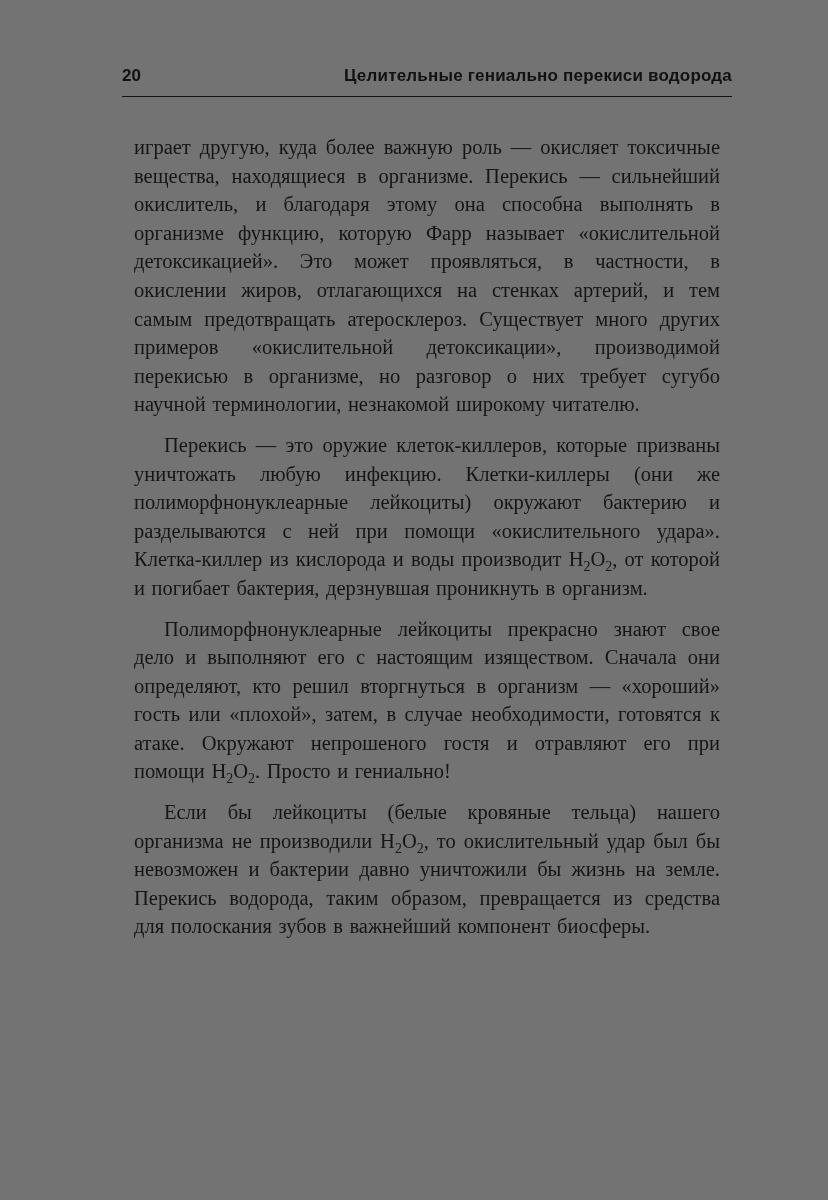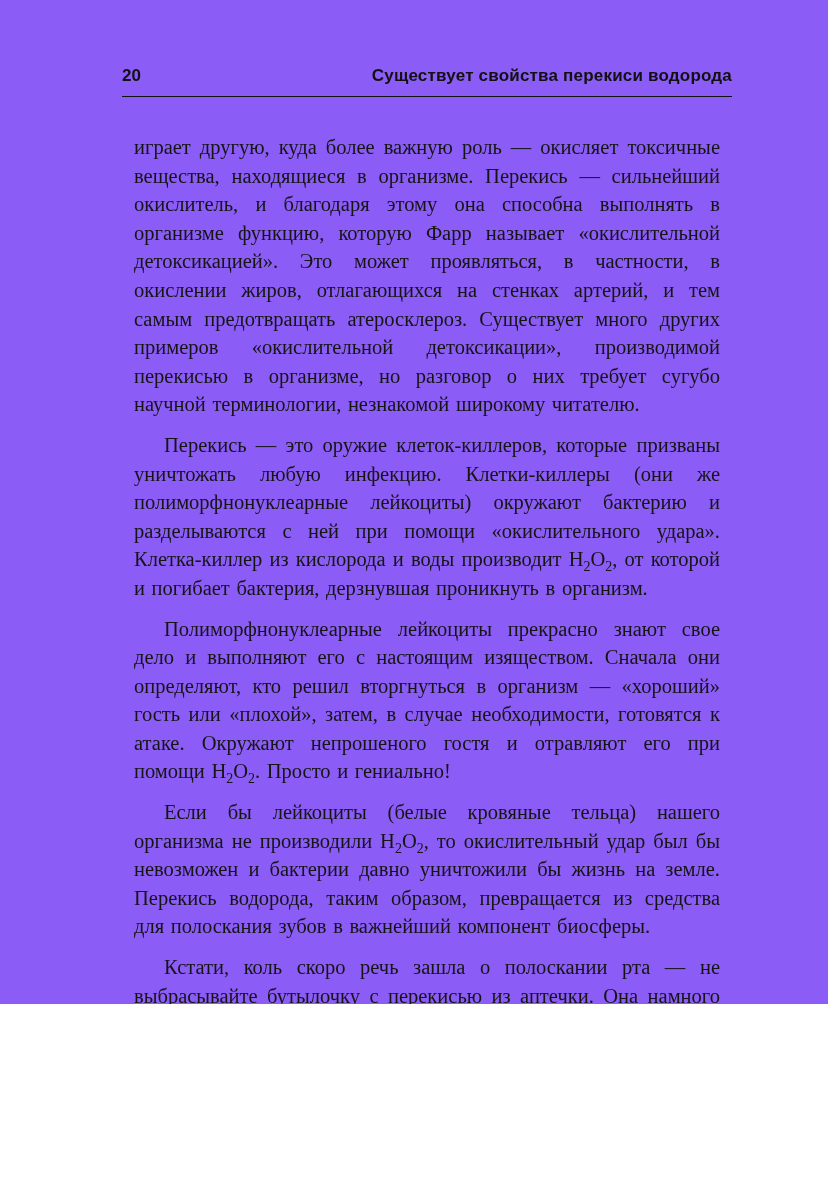--- a/index.html
+++ b/index.html
@@ -3,23 +3,23 @@
 <meta charset="utf-8">
 <style>
   html, body {
     margin: 0;
     padding: 0;
     background: #ffffff;
   }
   .book-page {
     position: relative;
     width: 828px;
-    height: 1004px;
+    height: 1200px;
     margin: 0 auto;
-    background: #8b5cf6;
+    background: #737373;
     color: #111111;
     box-sizing: border-box;
     padding: 66px 96px 55px 122px;
     overflow: hidden;
   }
   .running-header {
     display: flex;
     align-items: baseline;
     justify-content: space-between;
     font-family: "Liberation Sans", "DejaVu Sans", sans-serif;
@@ -59,23 +59,22 @@
     font-size: 0.68em;
     line-height: 0;
   }
 </style>
 </head>
 <body>
 
 <div class="book-page">
   <div class="running-header">
     <span class="page-number">20</span>
-    <span class="header-title">Существует свойства перекиси водорода</span>
+    <span class="header-title">Целительные гениально перекиси водорода</span>
   </div>
   <hr class="header-rule">
   <div class="body-text">
       <p class="para">играет другую, куда более важную роль — окисляет токсичные вещества, находящиеся в организме. Перекись — сильнейший окислитель, и благодаря этому она способна выполнять в организме функцию, которую Фарр называет «окислительной детоксикацией». Это может проявляться, в частности, в окислении жиров, отлагающихся на стенках артерий, и тем самым предотвращать атеросклероз. Существует много других примеров «окислительной детоксикации», производимой перекисью в организме, но разговор о них требует сугубо научной терминологии, незнакомой широкому читателю.</p>
       <p class="para indent">Перекись — это оружие клеток-киллеров, которые призваны уничтожать любую инфекцию. Клетки-киллеры (они же полиморфнонуклеарные лейкоциты) окружают бактерию и разделываются с ней при помощи «окислительного удара». Клетка-киллер из кислорода и воды производит H<sub>2</sub>O<sub>2</sub>, от которой и погибает бактерия, дерзнувшая проникнуть в организм.</p>
       <p class="para indent">Полиморфнонуклеарные лейкоциты прекрасно знают свое дело и выполняют его с настоящим изяществом. Сначала они определяют, кто решил вторгнуться в организм — «хороший» гость или «плохой», затем, в случае необходимости, готовятся к атаке. Окружают непрошеного гостя и отравляют его при помощи H<sub>2</sub>O<sub>2</sub>. Просто и гениально!</p>
       <p class="para indent">Если бы лейкоциты (белые кровяные тельца) нашего организма не производили H<sub>2</sub>O<sub>2</sub>, то окислительный удар был бы невозможен и бактерии давно уничтожили бы жизнь на земле. Перекись водорода, таким образом, превращается из средства для полоскания зубов в важнейший компонент биосферы.</p>
-      <p class="para indent">Кстати, коль скоро речь зашла о полоскании рта — не выбрасывайте бутылочку с перекисью из аптечки. Она намного эффективнее всех этих красных и зеленых жидкостей для полоскания рта, в незаменимости которых нас</p>
     </div>
 </div>
 
 </body></html>

